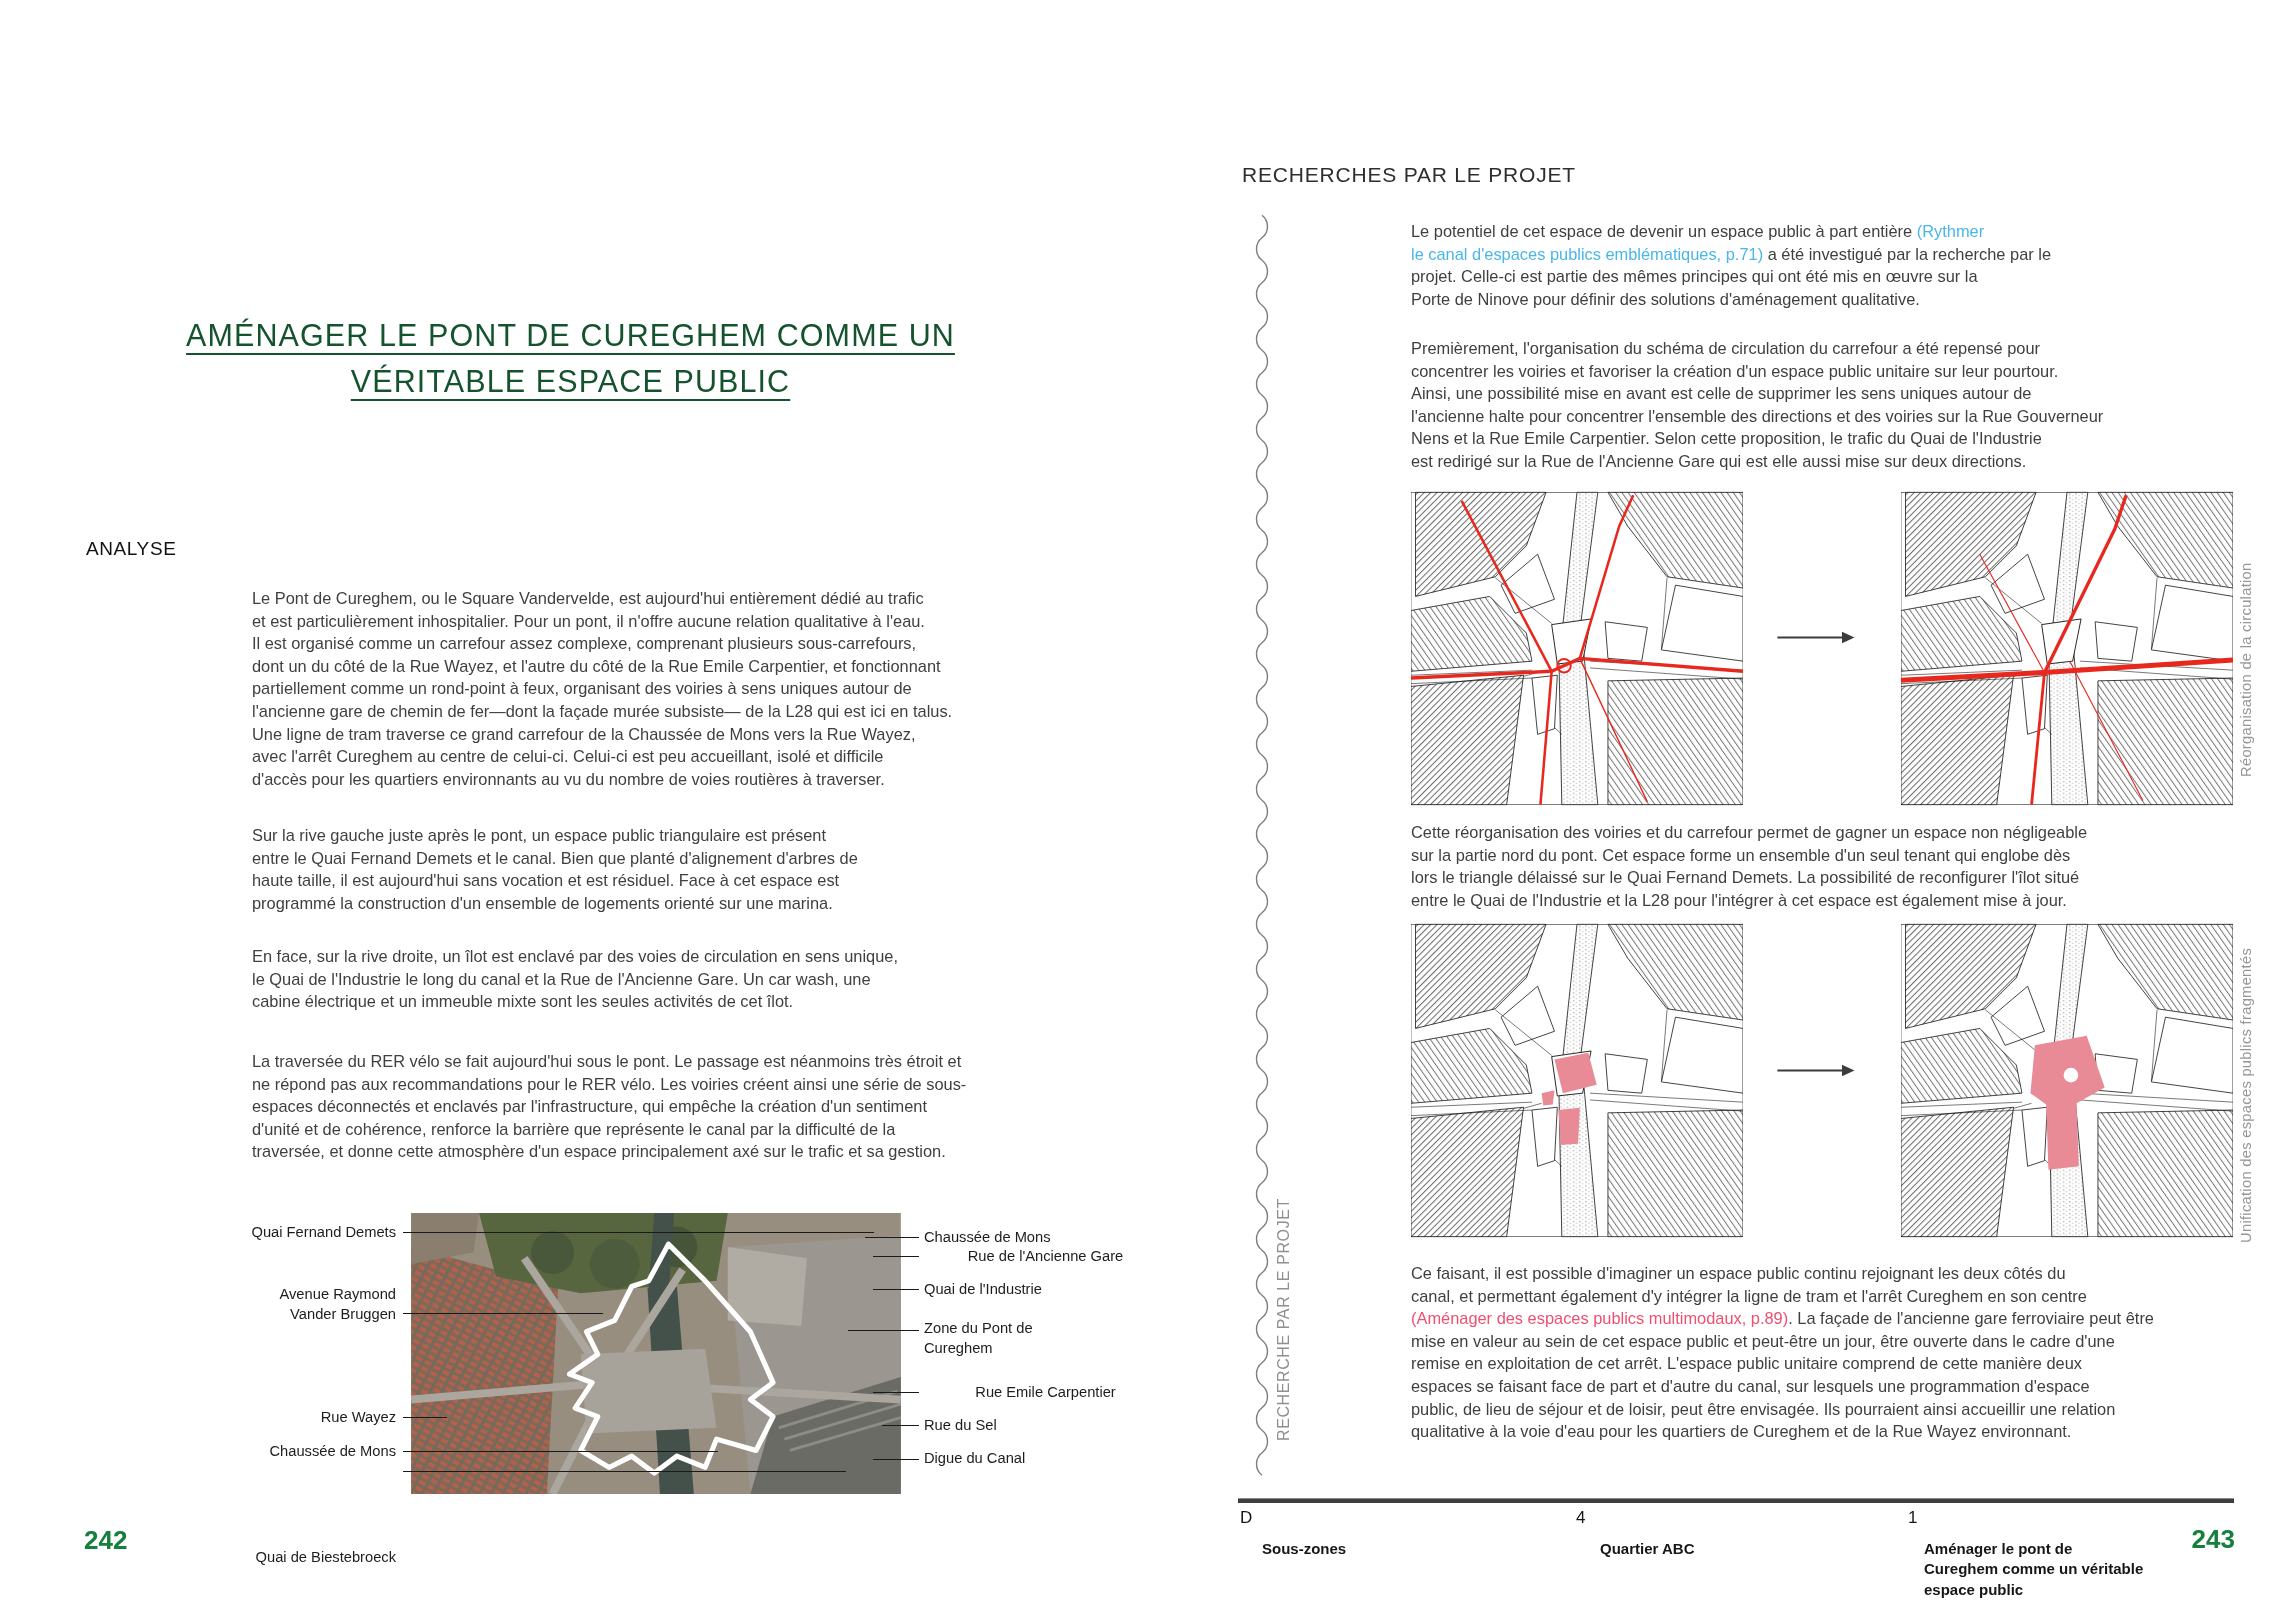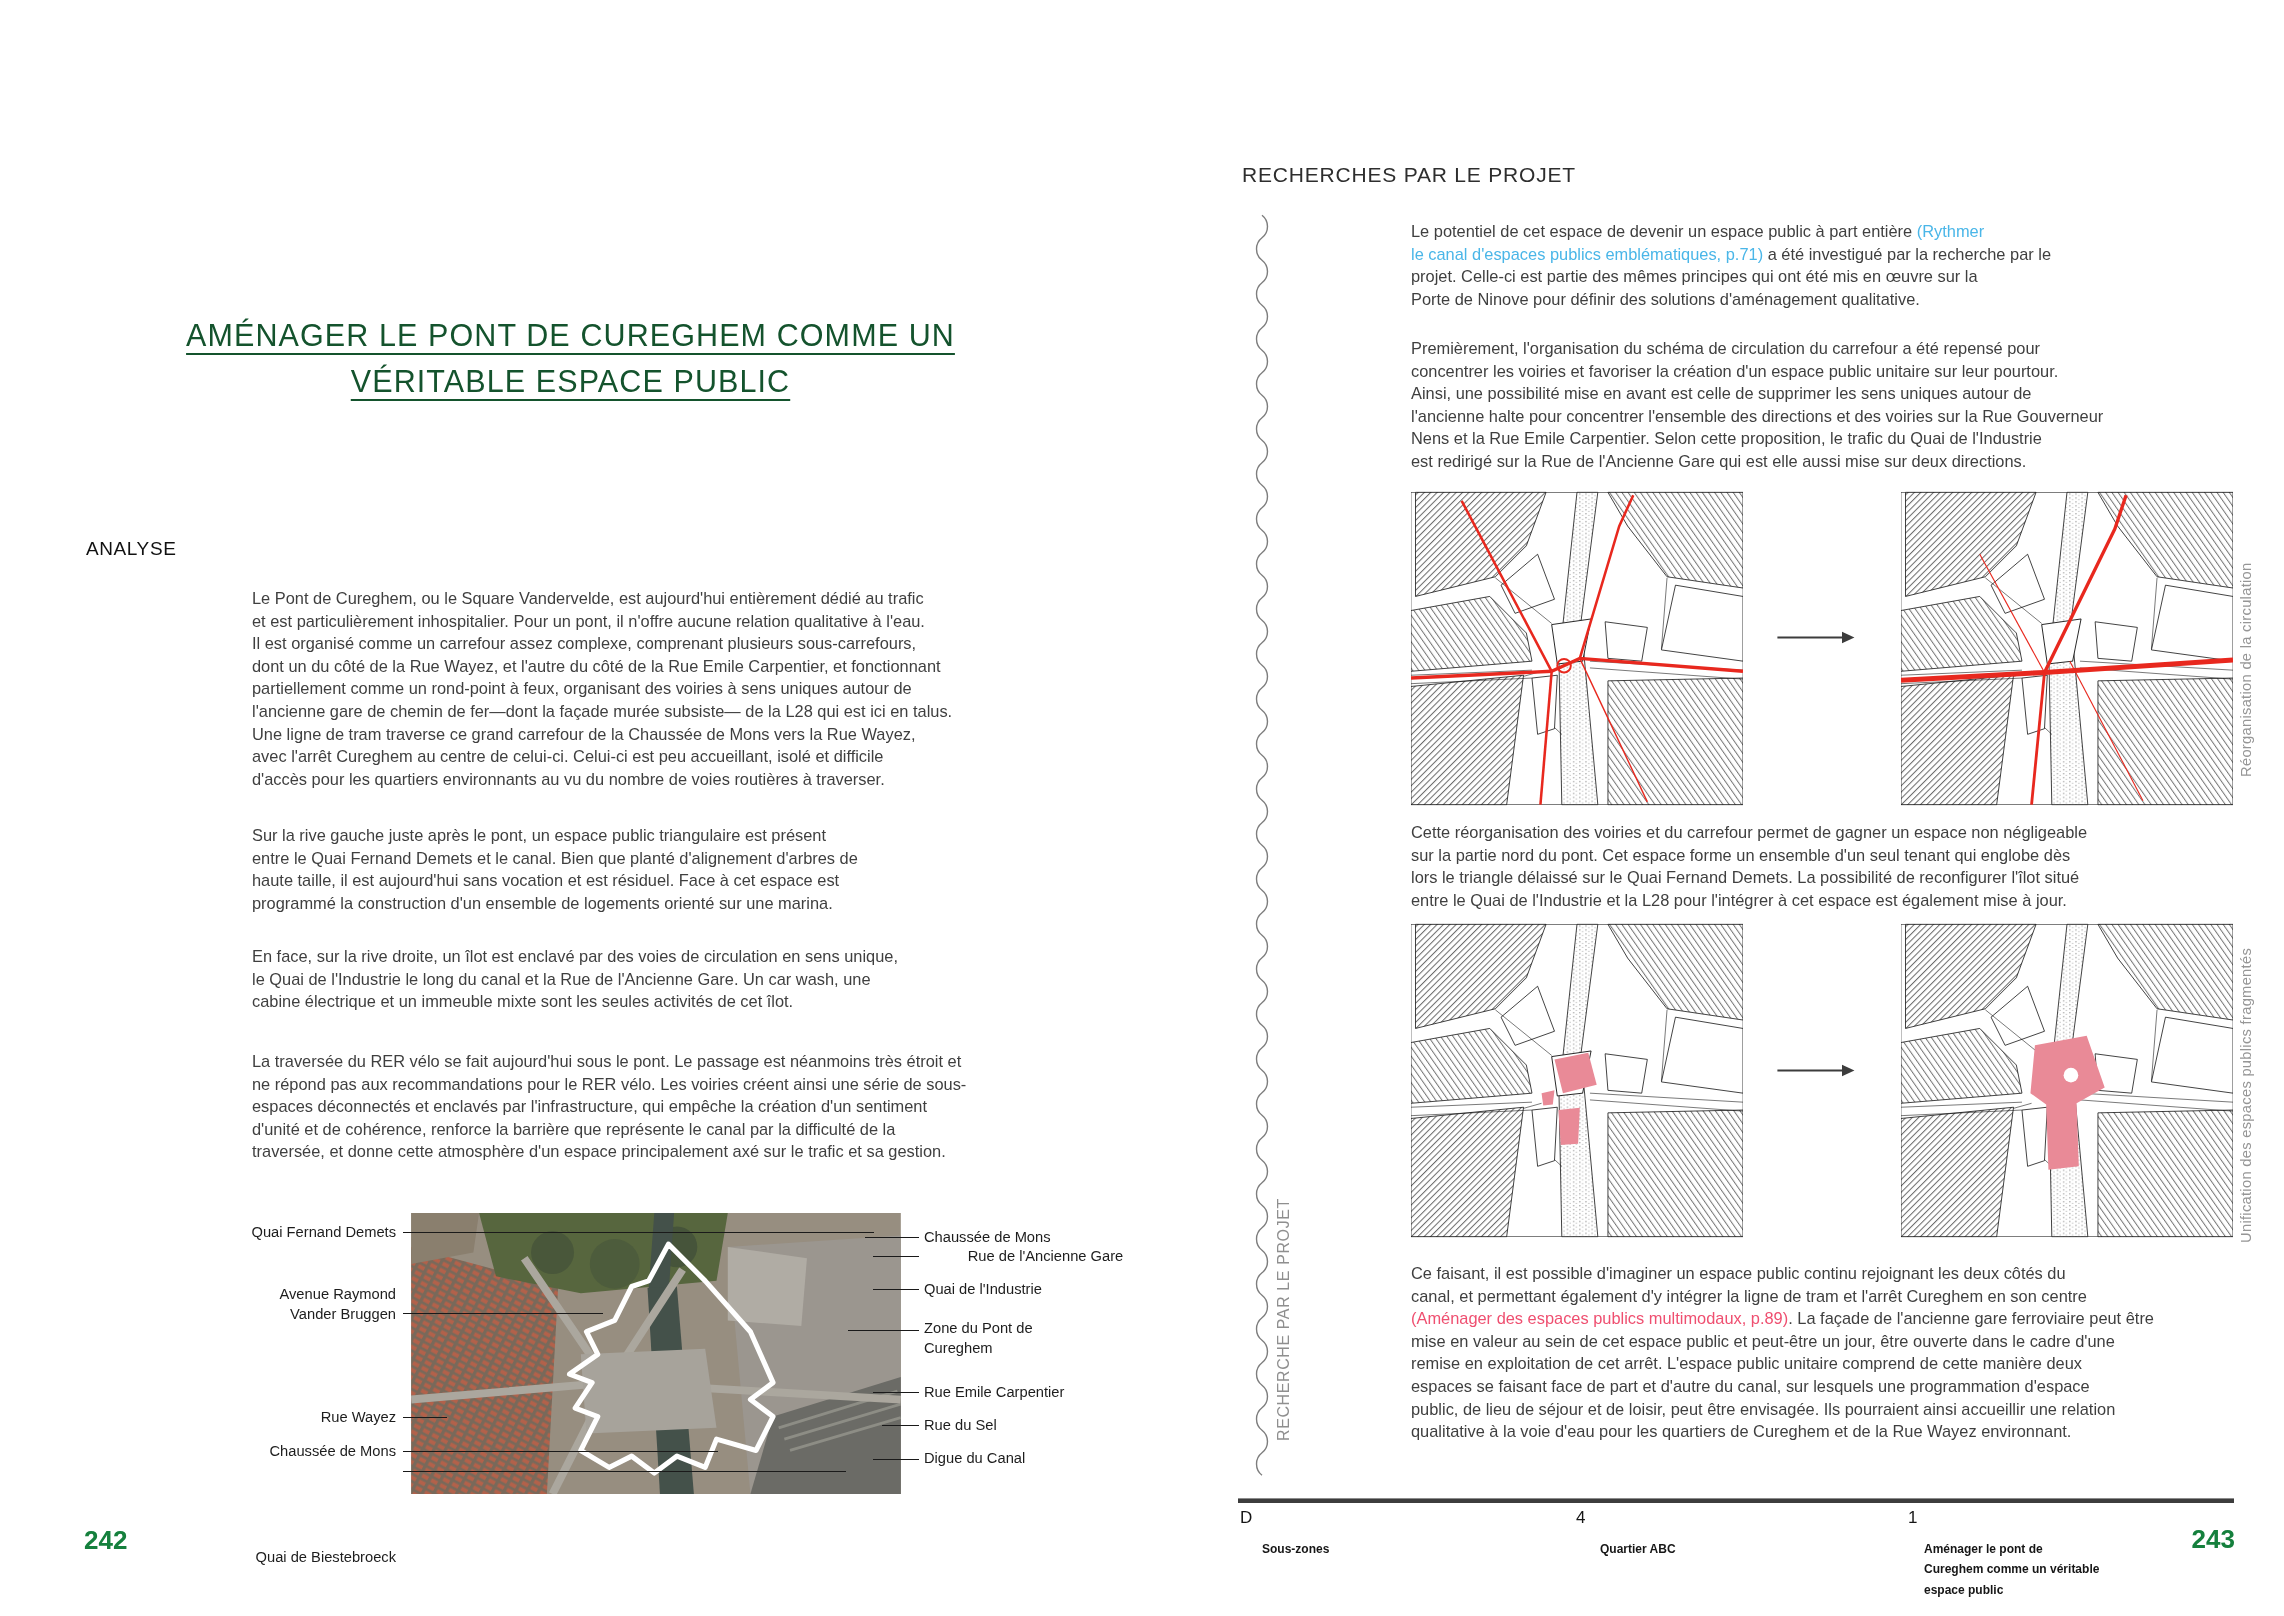--- a/index.html
+++ b/index.html
@@ -12,21 +12,21 @@
   .h3{font-size:19px;letter-spacing:0.6px;color:#111;}
   .rhead{font-size:21px;letter-spacing:0.8px;color:#2e2e2e;}
   .body-text{font-size:16.4px;line-height:22.6px;white-space:pre-line;color:#3f3f3f;}
   .maplabel{font-size:14.7px;line-height:20.4px;color:#1d1d1d;white-space:pre-line;}
   .conn{position:absolute;height:1.1px;background:#1a1a1a;}
   .pagenum{font-size:26px;font-weight:bold;color:#15803d;}
   .vert{position:absolute;white-space:nowrap;transform:rotate(-90deg);transform-origin:0 0;
         font-size:14.7px;color:#969696;letter-spacing:0.3px;}
   .vert-side{font-size:16px;color:#8f8f8f;letter-spacing:0.6px;}
   .footer-code{font-size:17px;color:#161616;}
-  .footer-label{font-size:12px;font-weight:bold;color:#161616;line-height:20.4px;white-space:pre-line;}
+  .footer-label{font-size:15px;font-weight:bold;color:#161616;line-height:20.4px;white-space:pre-line;}
   .seg-blue{color:#4ab6e8;}
   .seg-pink{color:#ef4f70;}
   .abs{position:absolute;}
   svg{display:block;}
 </style>
 </head>
 <body>
 
 <div id="spread">
 
@@ -131,21 +131,21 @@
   <div class="conn" style="left:865px;top:1237px;width:54px;"></div>
   <div class="abs maplabel" style="left:924px;top:1227px;width:243px;">Chaussée de Mons</div>
   <div class="conn" style="left:873px;top:1256px;width:46px;"></div>
   <div class="abs maplabel" style="left:924px;top:1246px;width:243px;text-align:center;">Rue de l'Ancienne Gare</div>
   <div class="conn" style="left:873px;top:1289px;width:46px;"></div>
   <div class="abs maplabel" style="left:924px;top:1279px;width:243px;">Quai de l'Industrie</div>
   <div class="conn" style="left:848px;top:1330px;width:71px;"></div>
   <div class="abs maplabel" style="left:924px;top:1318px;width:243px;">Zone du Pont de
 Cureghem</div>
   <div class="conn" style="left:873px;top:1392px;width:46px;"></div>
-  <div class="abs maplabel" style="left:924px;top:1382px;width:243px;">Rue Emile Carpentier</div>
+  <div class="abs maplabel" style="left:924px;top:1382px;width:243px;text-align:center;">Rue Emile Carpentier</div>
   <div class="conn" style="left:882px;top:1425px;width:37px;"></div>
   <div class="abs maplabel" style="left:924px;top:1415px;width:243px;">Rue du Sel</div>
   <div class="conn" style="left:873px;top:1459px;width:46px;"></div>
   <div class="abs maplabel" style="left:924px;top:1448px;width:243px;">Digue du Canal</div>
 
   <div class="abs pagenum" style="left:84px;top:1525px;">242</div>
 
   <div class="abs rhead" style="left:1242px;top:163px;">RECHERCHES PAR LE PROJET</div>
 
   <div class="abs" style="left:1253px;top:210px;">

